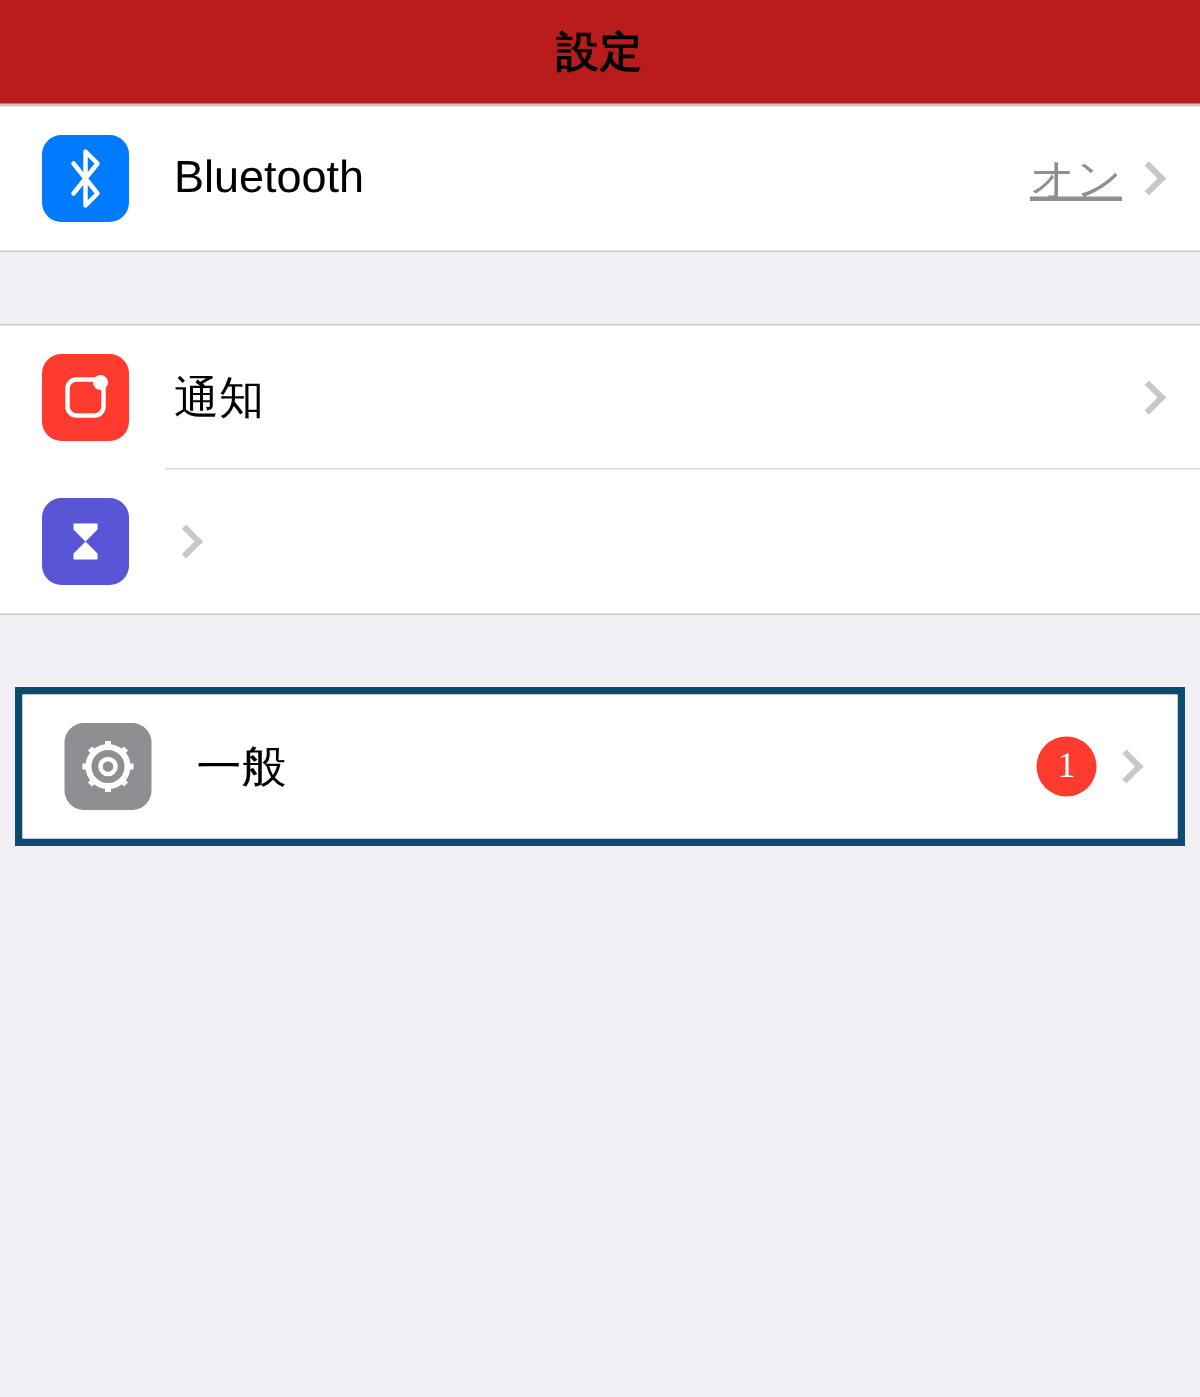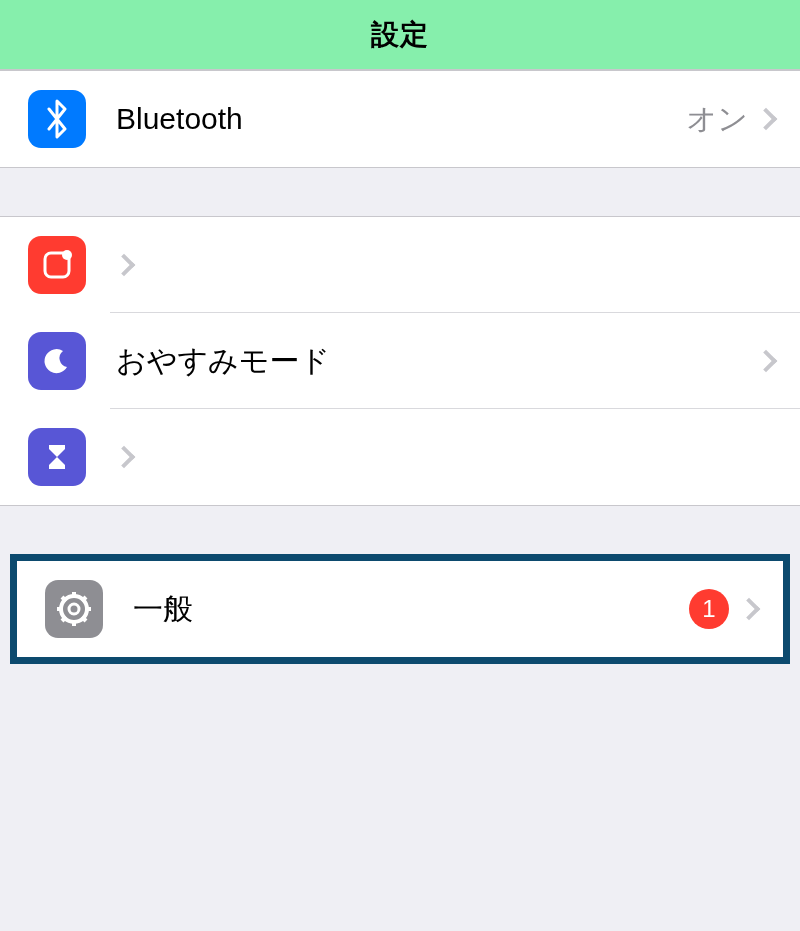--- a/index.html
+++ b/index.html
@@ -5,21 +5,21 @@
   * { box-sizing: border-box; margin: 0; padding: 0; }
   html, body {
     width: 800px;
     font-family: -apple-system, "Helvetica Neue", Arial, sans-serif;
     background: #efeff4;
     color: #000;
   }
   .header {
     width: 100%;
     height: 70px;
-    background: #86efac;
+    background: #b91c1c;
     border-bottom: 1px solid #c8c7cc;
     display: flex;
     align-items: center;
     justify-content: center;
   }
   .header-title {
     font-size: 28px;
     font-weight: 600;
     letter-spacing: 1px;
   }
@@ -60,20 +60,21 @@
   }
   .row-label {
     font-size: 30px;
     flex: 1;
     color: #000;
   }
   .row-value {
     font-size: 30px;
     color: #8e8e93;
     margin-right: 10px;
+    text-decoration: underline;
   }
   .badge {
     width: 40px;
     height: 40px;
     border-radius: 50%;
     background: #ff3b30;
     color: #fff;
     font-size: 24px;
     display: flex;
     align-items: center;
@@ -82,22 +83,23 @@
   }
   .chevron {
     width: 16px;
     height: 16px;
     border-top: 4px solid #c7c7cc;
     border-right: 4px solid #c7c7cc;
     transform: rotate(45deg);
     margin-right: 6px;
   }
   .highlight {
-    border: 7px solid #0c4a6e;
+    border: 5px solid #0c4a6e;
     margin: 10px 10px 0 10px;
+    font-family: Liberation Serif, serif;
   }
   
   .ic-blue    { background: #007aff; }
   .ic-green   { background: #4cd964; }
   .ic-red     { background: #ff3b30; }
   .ic-pink    { background: #ff2d55; }
   .ic-indigo  { background: #5856d6; }
   .ic-gray    { background: #8e8e93; }
   svg { display: block; }
 </style>
@@ -123,30 +125,21 @@
 </div>
 
 <div class="group">
   <div class="row">
     <div class="icon-wrap ic-red">
       <svg width="40" height="40" viewBox="0 0 40 40">
         <rect x="8" y="8" width="24" height="24" rx="6" stroke="#fff" stroke-width="3" fill="none"></rect>
         <circle cx="30" cy="10" r="5" fill="#fff"></circle>
       </svg>
     </div>
-    <div class="chevron"></div>
-    <div class="divider"></div>
-  </div>
-  <div class="row">
-    <div class="icon-wrap ic-indigo">
-      <svg width="40" height="40" viewBox="0 0 40 40">
-        <path d="M26 10 A12 12 0 1 0 30 26 A9 9 0 0 1 26 10 Z" fill="#fff"></path>
-      </svg>
-    </div>
-    <div class="row-label">おやすみモード</div>
+    <div class="row-label">通知</div>
     <div class="chevron"></div>
     <div class="divider"></div>
   </div>
   <div class="row">
     <div class="icon-wrap ic-indigo">
       <svg width="40" height="40" viewBox="0 0 40 40">
         <path d="M12 8 L28 8 L28 12 L20 20 L28 28 L28 32 L12 32 L12 28 L20 20 L12 12 Z" fill="#fff"></path>
       </svg>
     </div>
     <div class="chevron"></div>

